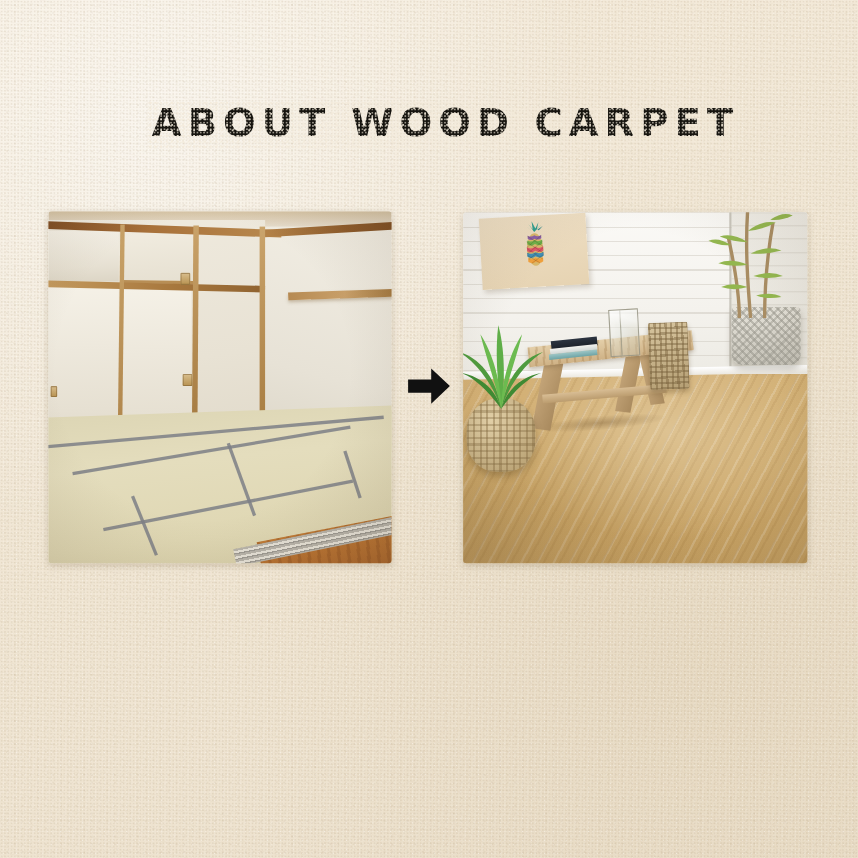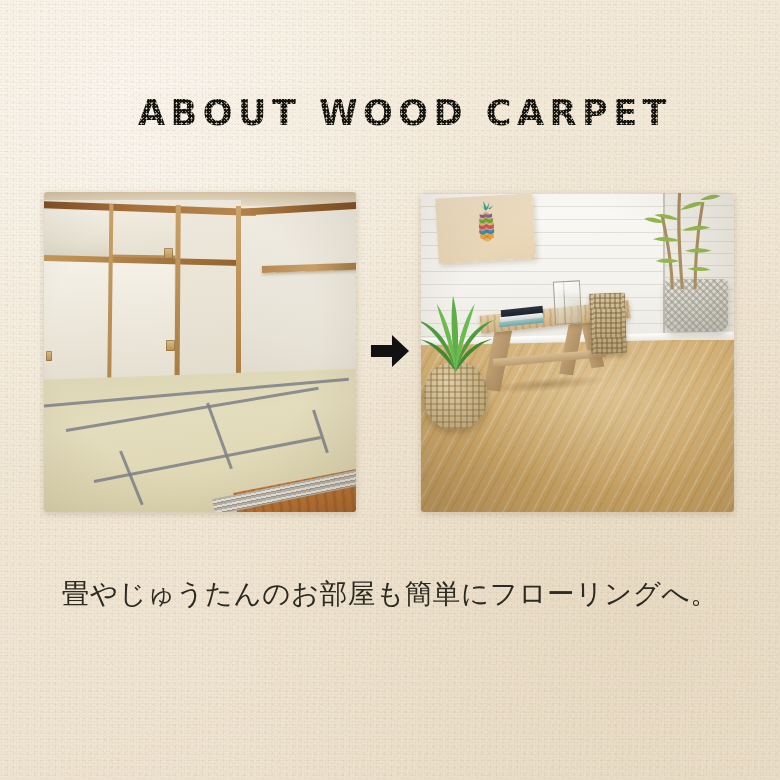--- a/index.html
+++ b/index.html
@@ -466,16 +466,15 @@
           <path d="M50 10 q9 -6 16 -3 q-8 4 -16 3 Z"></path>
           <path d="M22 28 q-9 -6 -16 -3 q8 4 16 3 Z"></path>
         </g>
       </svg>
 
       <div class="wc-vig"></div>
     </div>
   </div>
 
   <div class="caption">
-    <div>畳やじゅうたんのお部屋も簡単にフローリングへ。</div>
   </div>
 
 </div>
 
 </body></html>

